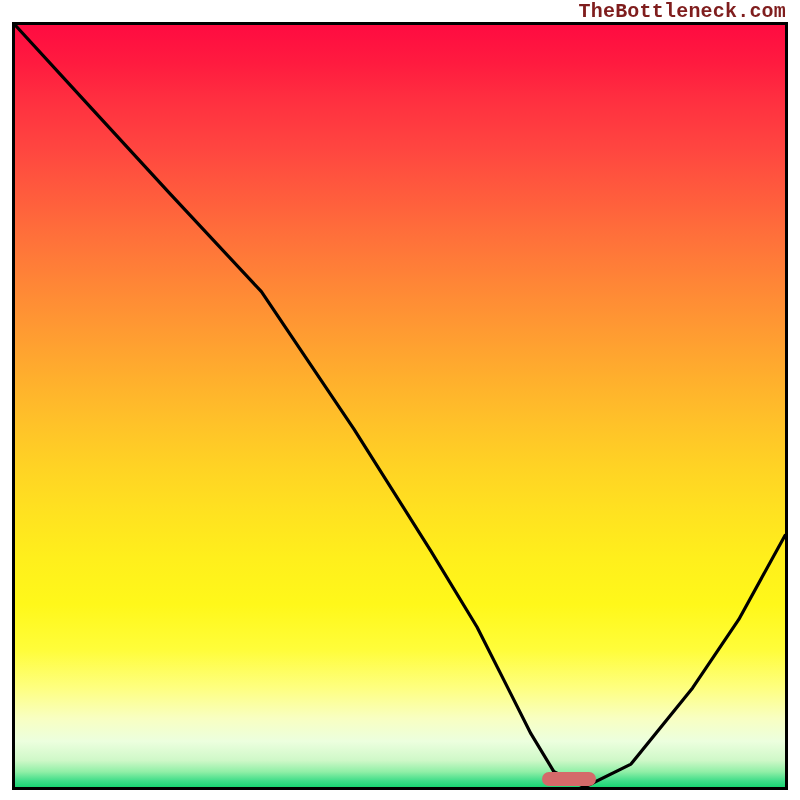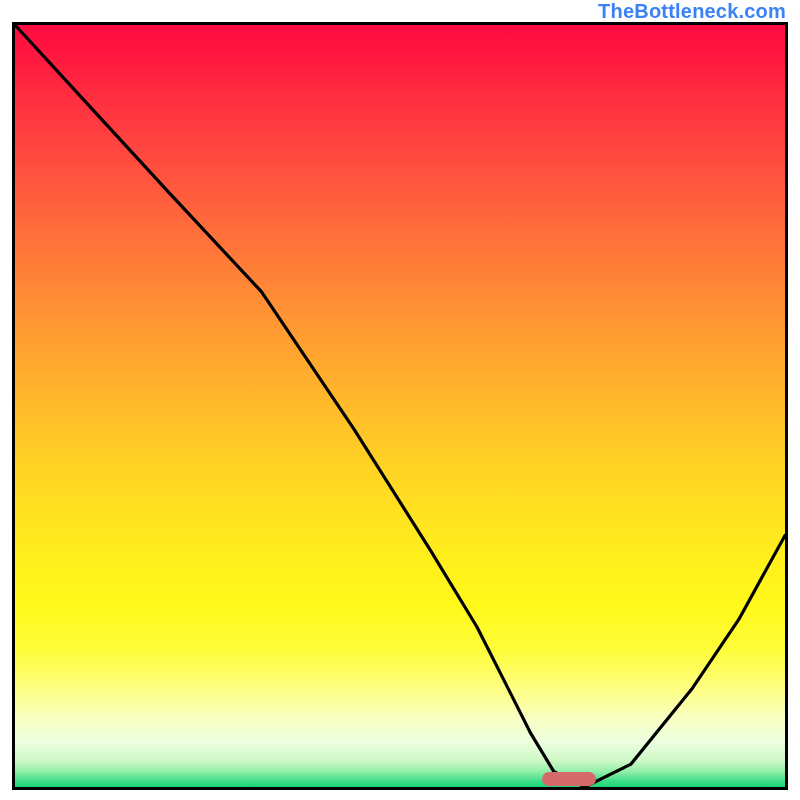--- a/index.html
+++ b/index.html
@@ -56,24 +56,24 @@
   }
   .marker {
     position: absolute;
     background: #d46a6a;
     border-radius: 8px;
   }
   .watermark {
     position: absolute;
     top: 0px;
     right: 14px;
-    font-family: Liberation Sans, sans-serif;
+    font-family: Liberation Mono, monospace;
     font-size: 20px;
     font-weight: bold;
-    color: #3b82f6;
+    color: #7f1d1d;
     letter-spacing: 0.2px;
   }
 </style>
 </head>
 <body>
 
 <div class="watermark">TheBottleneck.com</div>
 
 <div class="frame">
   <div class="gradient"></div>

